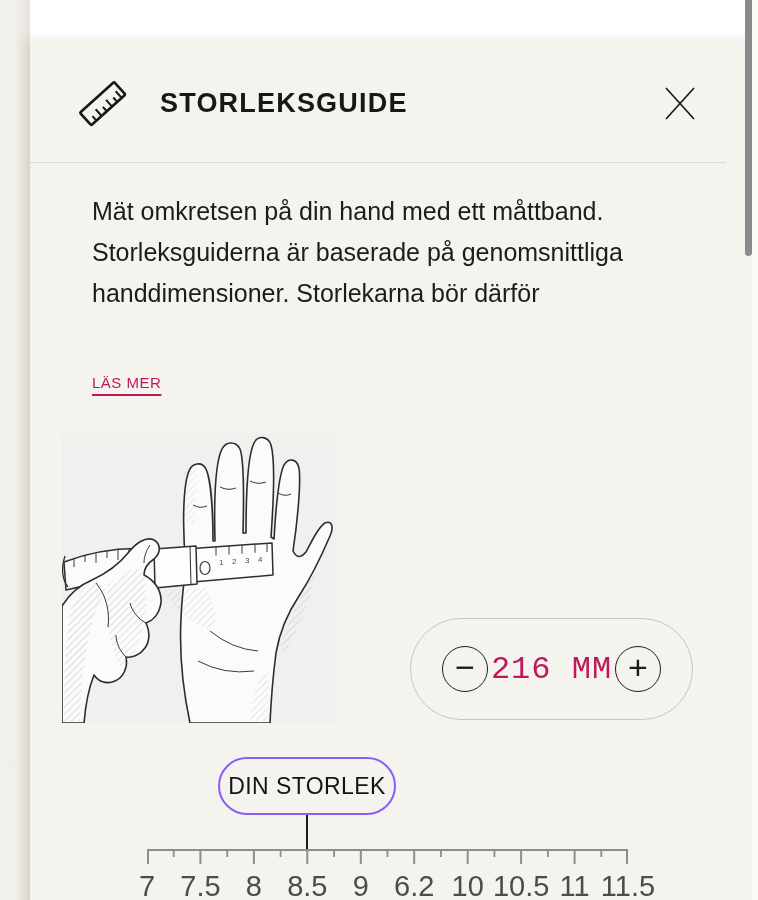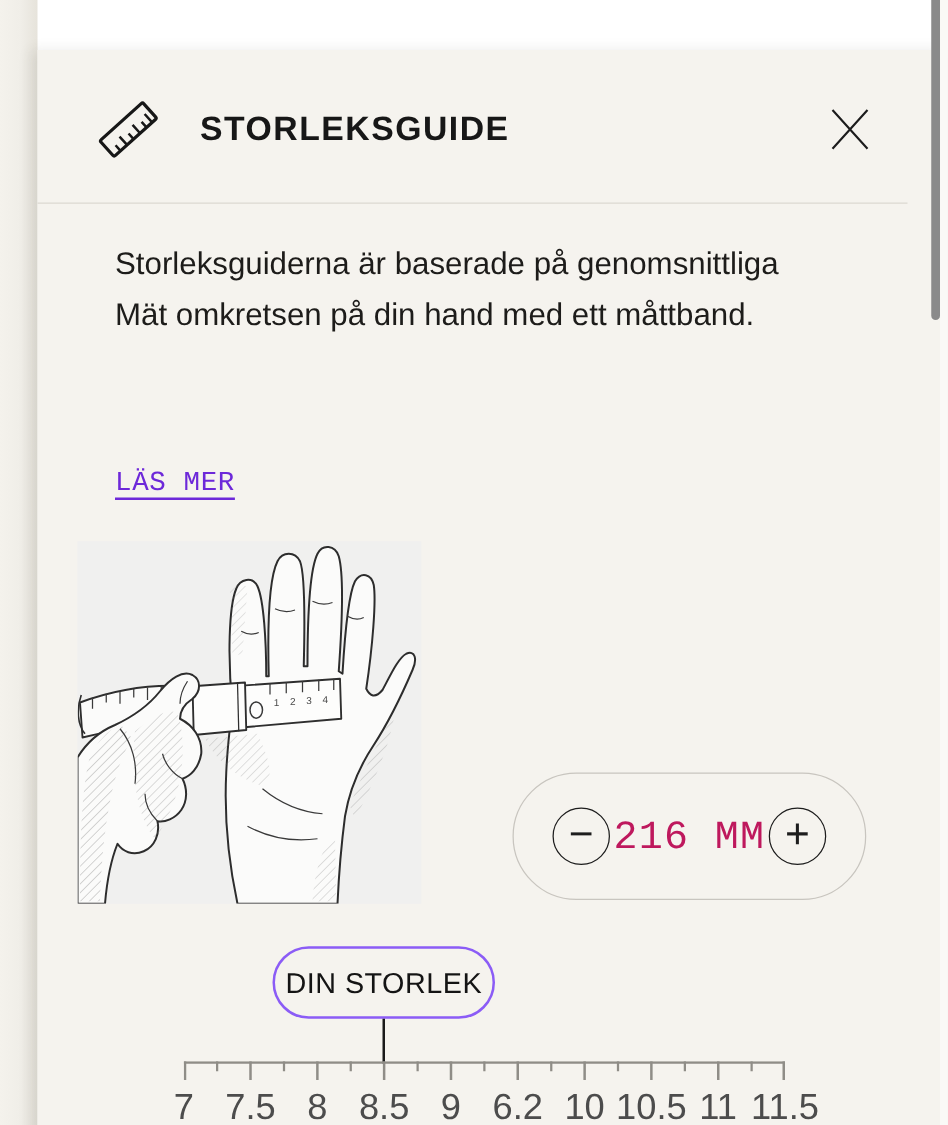--- a/index.html
+++ b/index.html
@@ -33,24 +33,23 @@
   }
   .close-button {
     position:absolute; right:24px; top:41px; width:44px; height:44px;
     background:none; border:none; cursor:pointer; padding:3px;
   }
   
   .body-copy { position:absolute; left:62px; top:151px; }
   .body-line { font-size:25px; line-height:41px; color:#1d1c1a; white-space:nowrap; }
   .read-more {
     position:absolute; left:62px; top:334px;
-    font-size:22px; letter-spacing:.5px; color:#6d28d9; text-decoration:underline;
+    font-size:15px; letter-spacing:.5px; color:#be185d; text-decoration:underline;
     text-decoration-thickness:1.5px; text-underline-offset:6px; cursor:pointer;
     font-weight:500;
-    font-family:Liberation Mono, monospace;
   }
   
   .illustration-box {
     position:absolute; left:32px; top:393px; width:275px; height:290px;
     background:#f0f0ef; overflow:hidden;
   }
   
   .stepper {
     position:absolute; left:380px; top:578px; width:283px; height:102px;
     border:1px solid #c8c5bf; border-radius:51px;
@@ -108,22 +107,23 @@
     </span>
     <div class="sheet-title">STORLEKSGUIDE</div>
     <button class="close-button">
       <svg viewBox="0 0 38 38" width="38" height="38">
         <path d="M5 4 L33 35 M33 4 L5 35" stroke="#1c1c1c" stroke-width="1.7" fill="none"></path>
       </svg>
     </button>
   </div>
 
   <div class="body-copy">
+    <div class="body-line">Mät omkretsen på din hand med ett måttband.</div>
     <div class="body-line">Storleksguiderna är baserade på genomsnittliga</div>
-    <div class="body-line">Mät omkretsen på din hand med ett måttband.</div>
+    <div class="body-line">handdimensioner. Storlekarna bör därför</div>
   </div>
   <a class="read-more">LÄS MER</a>
 
   <div class="illustration-box">
     <svg viewBox="0 0 275 290" width="275" height="290">
       <defs>
         <pattern id="hatch" width="5" height="5" patternUnits="userSpaceOnUse" patternTransform="rotate(45)">
           <line x1="0" y1="0" x2="0" y2="5" stroke="#6d6d6d" stroke-width="0.9"></line>
         </pattern>
       </defs>

